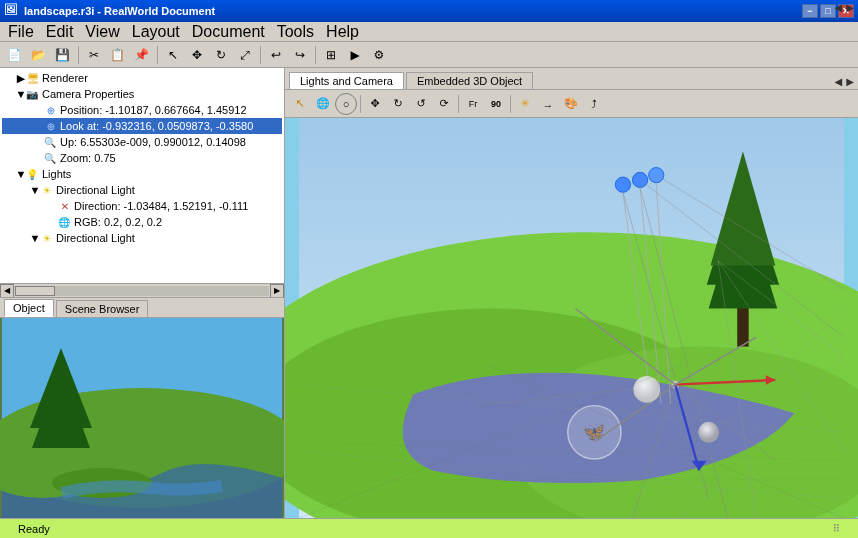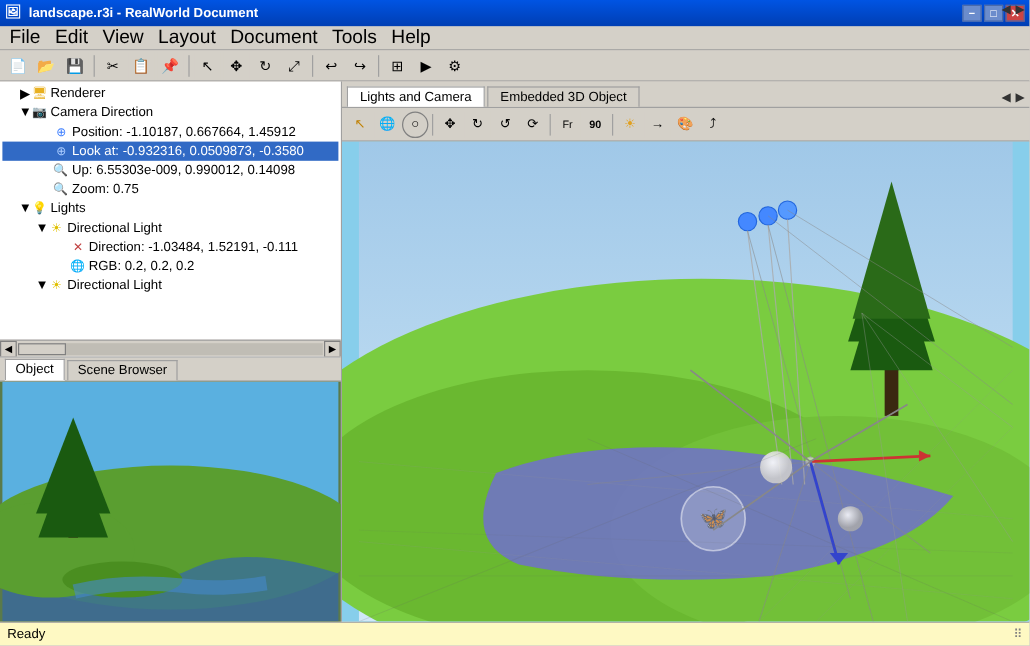--- a/index.html
+++ b/index.html
@@ -214,25 +214,25 @@
 
     
     #scene-svg {
       width: 100%;
       height: 100%;
     }
 
     
     #status-bar {
       height: 20px;
-      background: #fef9c3;
+      background: #bef264;
       border-top: 1px solid #a0a0a0;
       display: flex;
       align-items: center;
-      padding: 0 6px;
+      padding: 0 18px;
       font-size: 11px;
     }
     .status-text { flex: 1; }
     .status-grip { font-size: 10px; color: #808080; }
 
     
     .folder-icon { color: #e8b020; }
     .camera-icon { color: #4080c0; }
     .light-icon { color: #e0c000; }
 
@@ -299,21 +299,21 @@
 
         <div class="tree-item tree-indent-1">
           <span class="expand-arrow">▶</span>
           <span class="tree-icon folder-icon">🖥</span>
           <span>Renderer</span>
         </div>
 
         <div class="tree-item tree-indent-1">
           <span class="expand-arrow">▼</span>
           <span class="tree-icon camera-icon">📷</span>
-          <span>Camera Direction</span>
+          <span>Camera Properties</span>
         </div>
 
         <div class="tree-item tree-indent-3">
           <span class="tree-icon" style="color:#4080ff">⊕</span>
           <span>Position: -1.10187, 0.667664, 1.45912</span>
         </div>
 
         <div class="tree-item tree-indent-3 highlighted">
           <span class="tree-icon" style="color:#aaccff">⊕</span>
           <span>Look at: -0.932316, 0.0509873, -0.3580</span>

